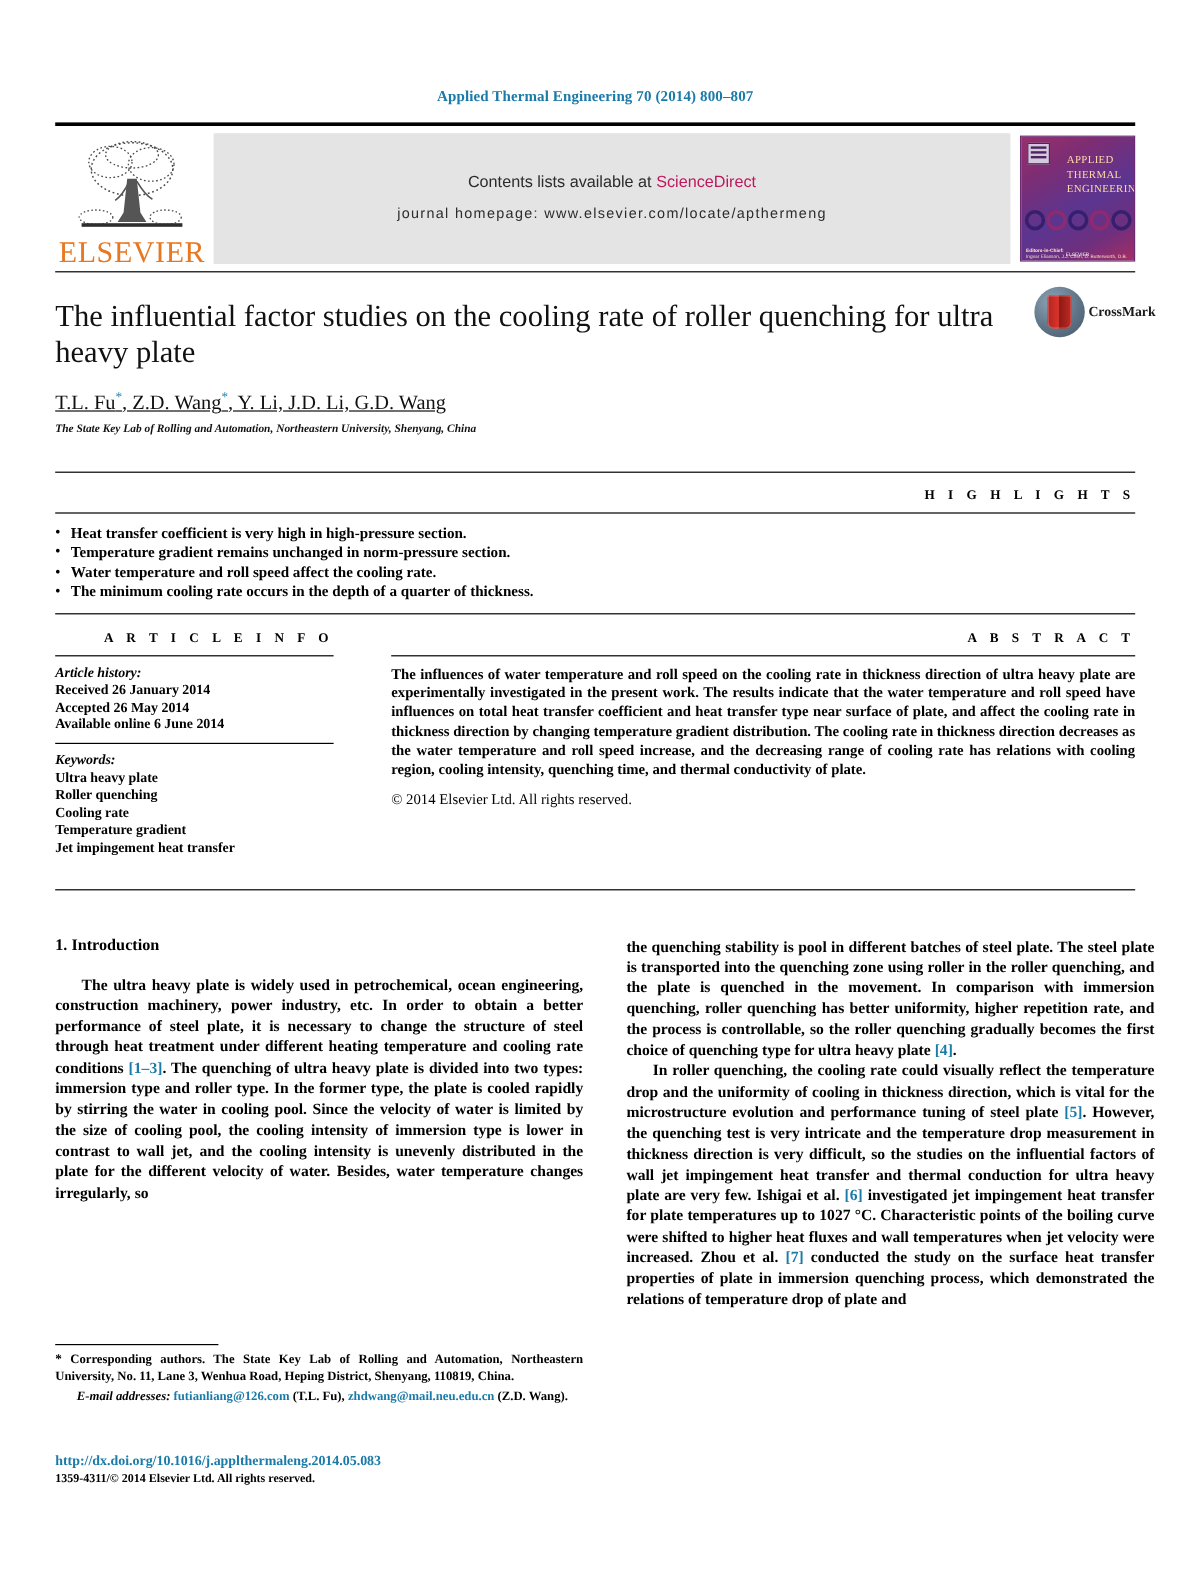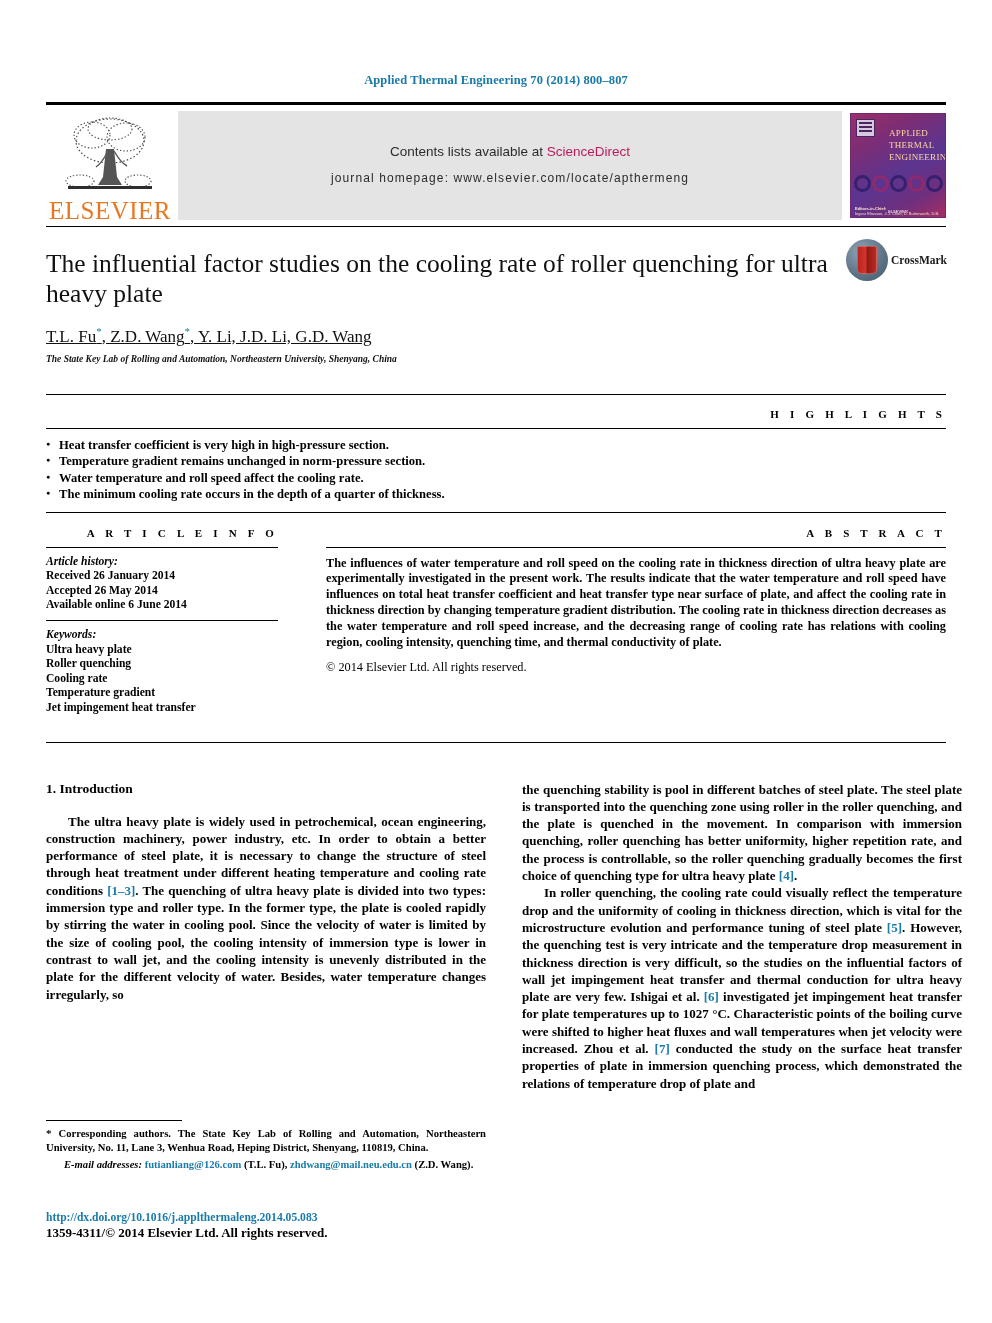--- a/index.html
+++ b/index.html
@@ -174,21 +174,21 @@
   .affil {
     font-family: "Liberation Serif", serif;
     font-style: italic;
     font-weight: bold;
     font-size: 9.5px;
     margin-top: 7px;
     color: #111;
   }
   .crossmark {
     position: absolute;
-    right: 16px; top: 10px;
+    right: 0; top: 10px;
     width: 84px; height: 46px;
     display: flex; align-items: center; gap: 3px; text-align: right;
   }
   .cm-badge {
     width: 42px; height: 42px; border-radius: 50%;
     background: radial-gradient(circle at 35% 30%, #8ea3b5 0%, #5f7486 55%, #42586b 100%);
     position: relative; flex: 0 0 42px;
   }
   .cm-badge::after {
     content:""; position:absolute; left:11px; top:7px;
@@ -339,21 +339,21 @@
   .doi {
     font-family: "Liberation Serif", serif;
     font-weight: bold;
     font-size: 11.6px;
     color: #1a7aa8;
     line-height: 15px;
   }
   .issn {
     font-family: "Liberation Serif", serif;
     font-weight: bold;
-    font-size: 13px;
+    font-size: 10px;
     color: #000;
     line-height: 15px;
   }
 </style>
 </head>
 <body>
 
 <div class="page">
 
   <div class="runhead">Applied Thermal Engineering 70 (2014) 800–807</div>

